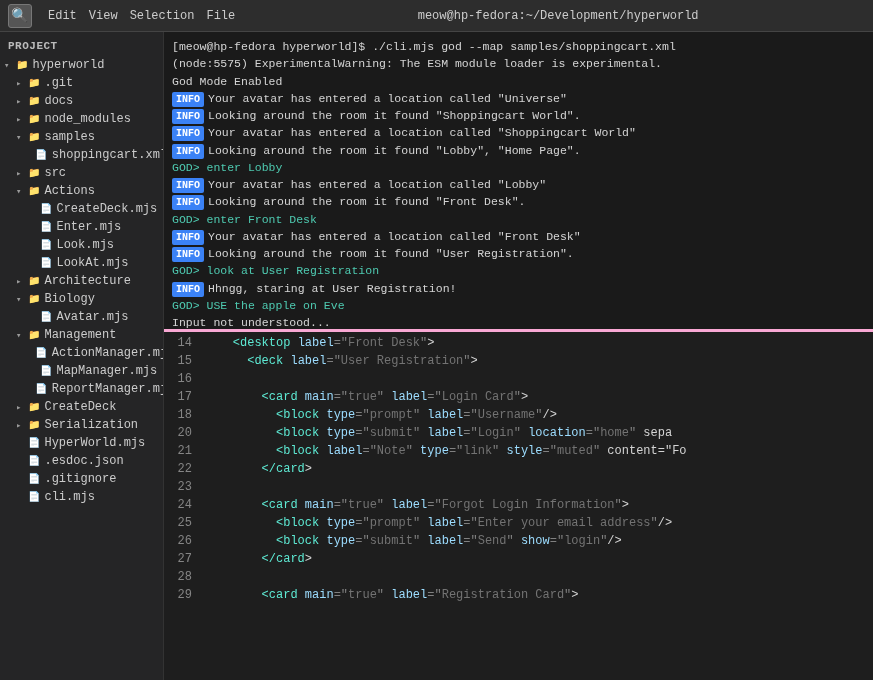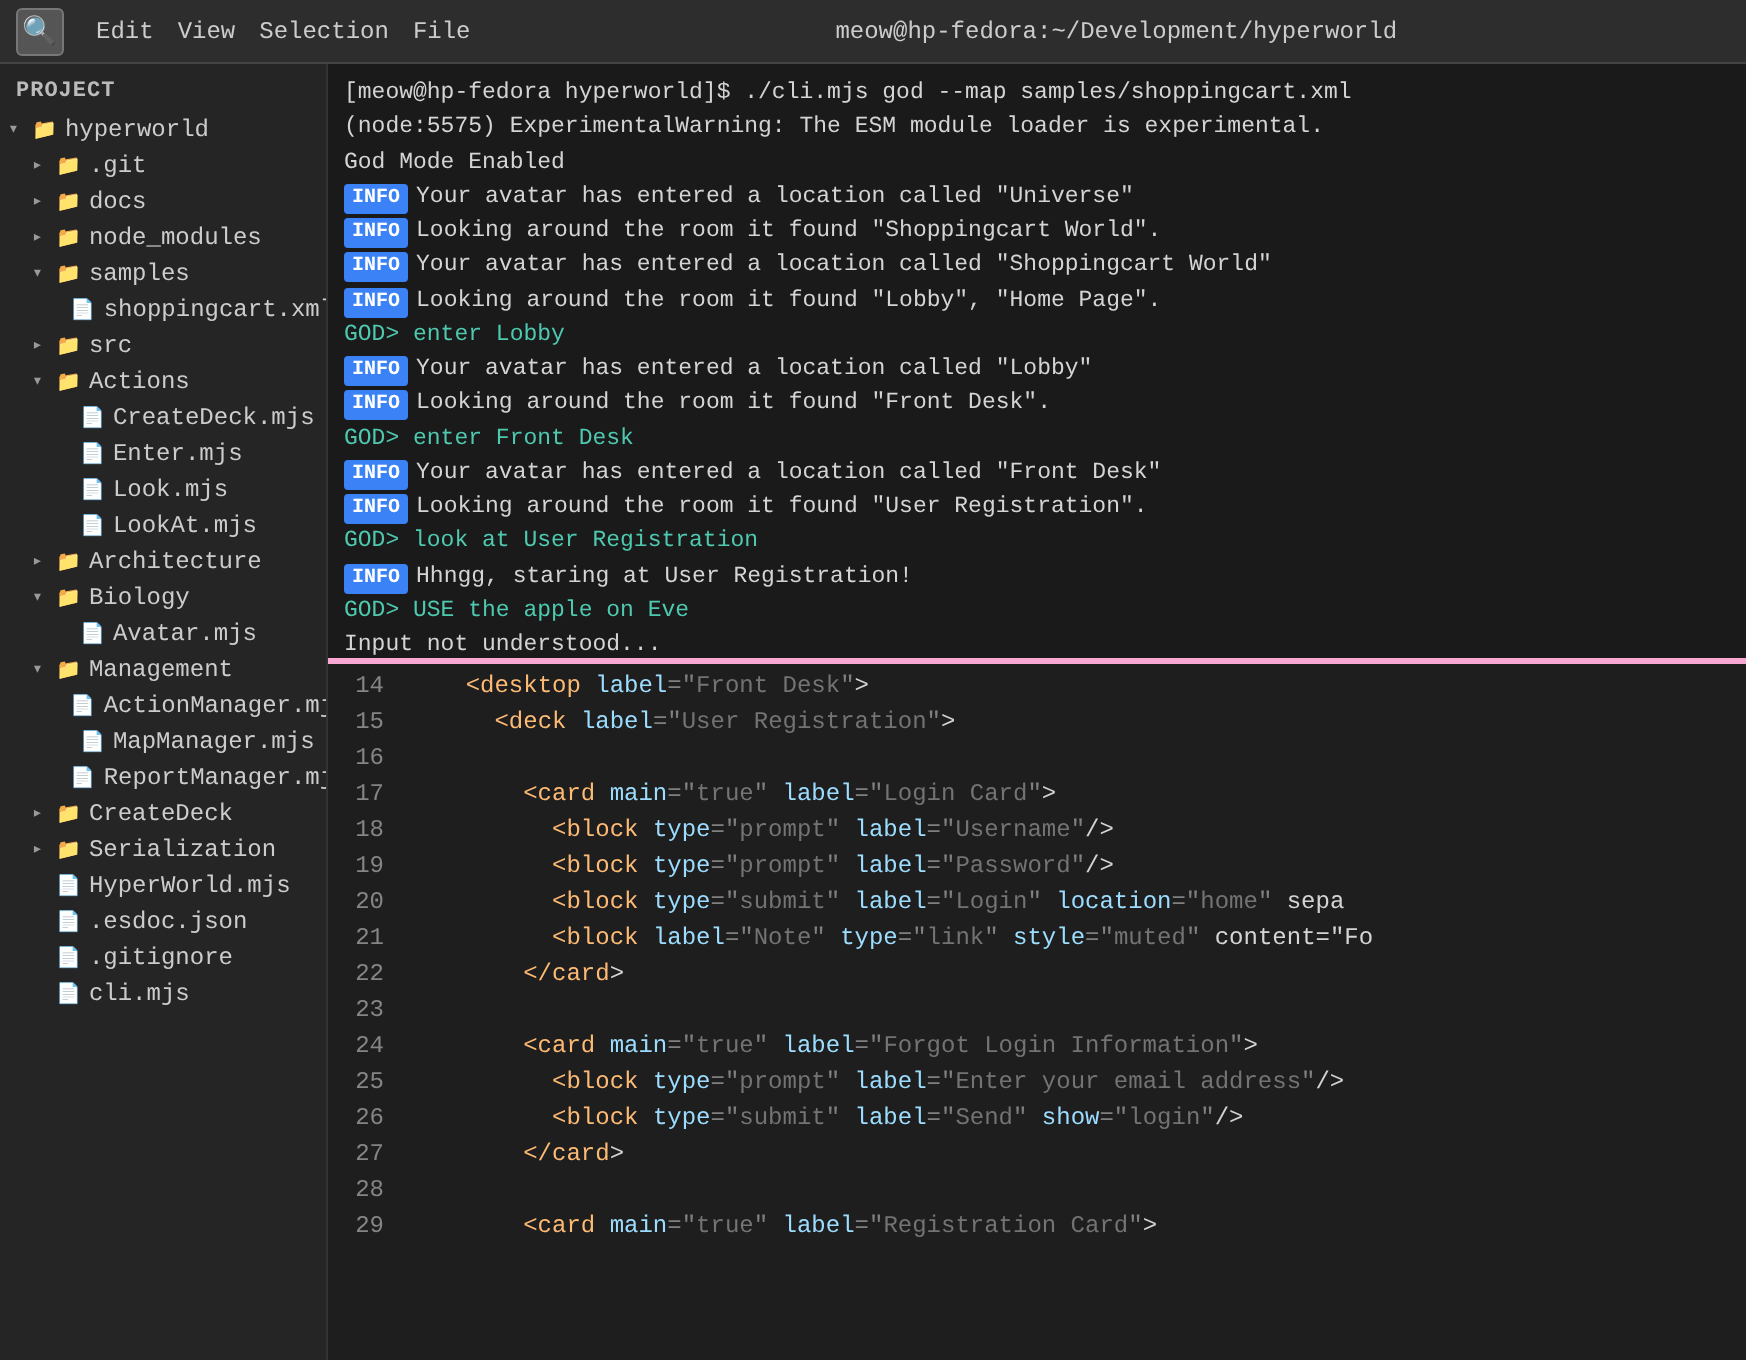--- a/index.html
+++ b/index.html
@@ -174,21 +174,21 @@
       font-size: 12px;
       user-select: none;
     }
     .line-content {
       flex: 1;
       font-size: 12px;
       white-space: pre;
       color: #d4d4d4;
     }
     
-    .xml-tag { color: #fdba74; }
+    .xml-tag { color: #5eead4; }
     .xml-attr { color: #9cdcfe; }
     .xml-val { color: #737373; }
     .xml-punct { color: #808080; }
   </style>
 </head>
 <body>
 
 <div class="top-bar">
   <div class="search-icon-btn">🔍</div>
   <div class="top-bar-menu">
@@ -413,24 +413,20 @@
         </div>
         <div class="code-line">
           <span class="line-number">17</span>
           <span class="line-content">        <span class="xml-tag">&lt;card</span> <span class="xml-attr">main</span><span class="xml-punct">="</span><span class="xml-val">true</span><span class="xml-punct">"</span> <span class="xml-attr">label</span><span class="xml-punct">="</span><span class="xml-val">Login Card</span><span class="xml-punct">"</span>&gt;</span>
         </div>
         <div class="code-line">
           <span class="line-number">18</span>
           <span class="line-content">          <span class="xml-tag">&lt;block</span> <span class="xml-attr">type</span><span class="xml-punct">="</span><span class="xml-val">prompt</span><span class="xml-punct">"</span> <span class="xml-attr">label</span><span class="xml-punct">="</span><span class="xml-val">Username</span><span class="xml-punct">"</span>/&gt;</span>
         </div>
         <div class="code-line">
-          <span class="line-number">19</span>
-          <span class="line-content">          <span class="xml-tag">&lt;block</span> <span class="xml-attr">type</span><span class="xml-punct">="</span><span class="xml-val">prompt</span><span class="xml-punct">"</span> <span class="xml-attr">label</span><span class="xml-punct">="</span><span class="xml-val">Password</span><span class="xml-punct">"</span>/&gt;</span>
-        </div>
-        <div class="code-line">
           <span class="line-number">20</span>
           <span class="line-content">          <span class="xml-tag">&lt;block</span> <span class="xml-attr">type</span><span class="xml-punct">="</span><span class="xml-val">submit</span><span class="xml-punct">"</span> <span class="xml-attr">label</span><span class="xml-punct">="</span><span class="xml-val">Login</span><span class="xml-punct">"</span> <span class="xml-attr">location</span><span class="xml-punct">="</span><span class="xml-val">home</span><span class="xml-punct">"</span> sepa</span>
         </div>
         <div class="code-line">
           <span class="line-number">21</span>
           <span class="line-content">          <span class="xml-tag">&lt;block</span> <span class="xml-attr">label</span><span class="xml-punct">="</span><span class="xml-val">Note</span><span class="xml-punct">"</span> <span class="xml-attr">type</span><span class="xml-punct">="</span><span class="xml-val">link</span><span class="xml-punct">"</span> <span class="xml-attr">style</span><span class="xml-punct">="</span><span class="xml-val">muted</span><span class="xml-punct">"</span> content="Fo</span>
         </div>
         <div class="code-line">
           <span class="line-number">22</span>
           <span class="line-content">        <span class="xml-tag">&lt;/card</span>&gt;</span>

